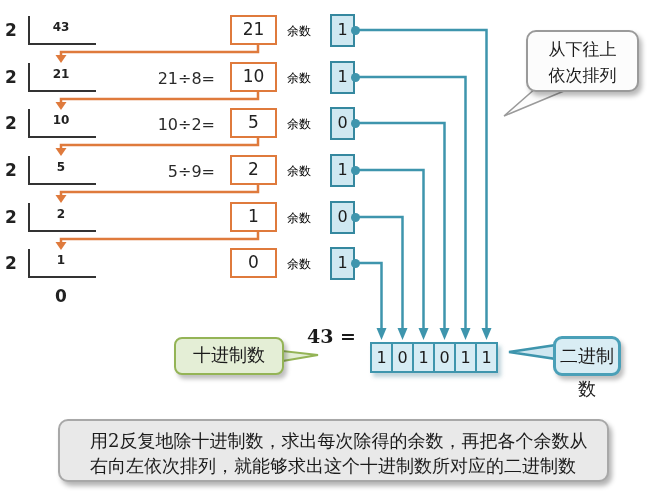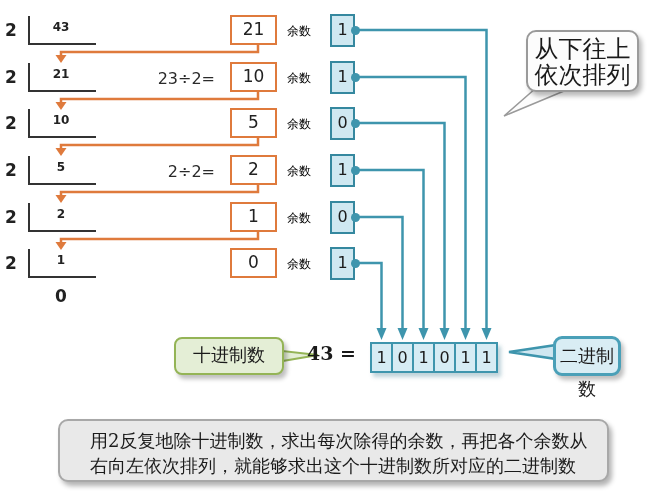--- a/index.html
+++ b/index.html
@@ -25,28 +25,28 @@
   .rbox{position:absolute;left:330px;top:0px;width:25px;height:33px;box-sizing:border-box;
     border:2.5px solid #35889f;background:#cfe8f1;text-align:center;
     font-size:16px;line-height:28px;color:#1c1c1c;}
   .dot{position:absolute;left:351px;top:12px;width:9px;height:9px;border-radius:50%;
     background:#3e95ad;}
   .final-zero{position:absolute;left:30px;top:286px;width:62px;text-align:center;
     font-size:17px;font-weight:bold;color:#222;}
   .bubble{position:absolute;left:526px;top:30px;width:113px;height:62px;box-sizing:border-box;
     background:#fcfcfc;border:2px solid #9a9a9a;border-radius:10px;
     box-shadow:3px 4px 5px rgba(0,0,0,0.28);text-align:center;
-    font-family:"DejaVu Serif","Liberation Serif",serif;font-size:24px;line-height:26px;
+    font-family:"DejaVu Serif","Liberation Serif",serif;font-size:17px;line-height:26px;
     padding-top:4px;color:#1a1a1a;}
   .digit-row{position:absolute;left:370px;top:342px;height:31px;display:flex;
     box-shadow:3px 4px 4px rgba(70,130,150,0.35);}
   .digit-cell{width:23px;height:31px;box-sizing:border-box;border:2px solid #3e95ad;
     background:#d6ecf4;text-align:center;font-size:16px;line-height:27px;color:#1c1c1c;}
   .digit-cell + .digit-cell{margin-left:-2px;}
-  .decimal-eq{position:absolute;left:299px;top:342px;width:57px;text-align:right;
+  .decimal-eq{position:absolute;left:299px;top:325px;width:57px;text-align:right;
     font-size:19px;font-weight:bold;color:#1a1a1a;
     font-family:"DejaVu Serif","Liberation Serif",serif;}
   .callout{position:absolute;box-sizing:border-box;text-align:center;
     font-family:"DejaVu Serif","Liberation Serif",serif;font-size:18px;color:#1a1a1a;}
   .callout.green{left:174px;top:337px;width:110px;height:38px;background:#e4eed6;
     border:2.5px solid #94b456;border-radius:8px;line-height:32px;
     box-shadow:3px 4px 4px rgba(0,0,0,0.25);}
   .callout.blue{left:553px;top:336px;width:68px;height:40px;background:#d9edf4;
     border:3px solid #4aa0b8;border-radius:9px;line-height:33px;
     box-shadow:3px 4px 4px rgba(0,0,0,0.25);}
@@ -106,40 +106,41 @@
     <span class="dividend">43</span>
     <span class="qbox">21</span>
     <span class="rlabel">余数</span>
     <span class="rbox">1</span>
     <span class="dot"></span>
   </div>
   <div class="row" style="top:61px">
     <span class="divisor">2</span>
     <span class="bracket"></span>
     <span class="dividend">21</span>
-    <span class="equation">23÷2=</span>
+    <span class="equation">21÷8=</span>
     <span class="qbox">10</span>
     <span class="rlabel">余数</span>
     <span class="rbox">1</span>
     <span class="dot"></span>
   </div>
   <div class="row" style="top:107px">
     <span class="divisor">2</span>
     <span class="bracket"></span>
     <span class="dividend">10</span>
+    <span class="equation">10÷2=</span>
     <span class="qbox">5</span>
     <span class="rlabel">余数</span>
     <span class="rbox">0</span>
     <span class="dot"></span>
   </div>
   <div class="row" style="top:154px">
     <span class="divisor">2</span>
     <span class="bracket"></span>
     <span class="dividend">5</span>
-    <span class="equation">2÷2=</span>
+    <span class="equation">5÷9=</span>
     <span class="qbox">2</span>
     <span class="rlabel">余数</span>
     <span class="rbox">1</span>
     <span class="dot"></span>
   </div>
   <div class="row" style="top:201px">
     <span class="divisor">2</span>
     <span class="bracket"></span>
     <span class="dividend">2</span>
     <span class="qbox">1</span>

